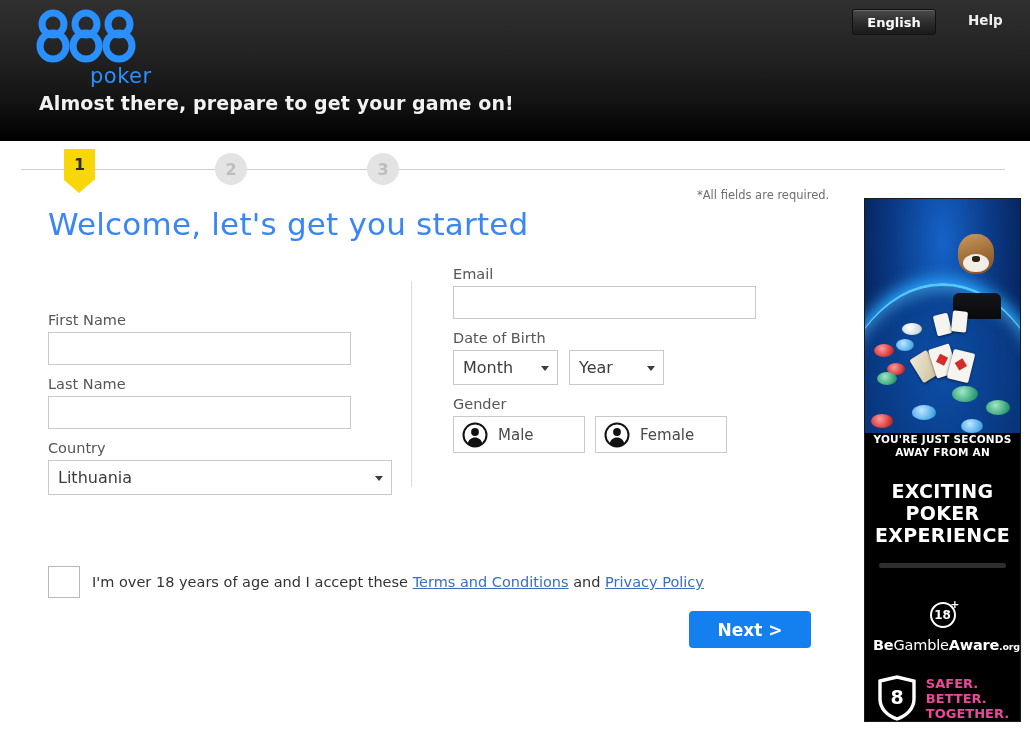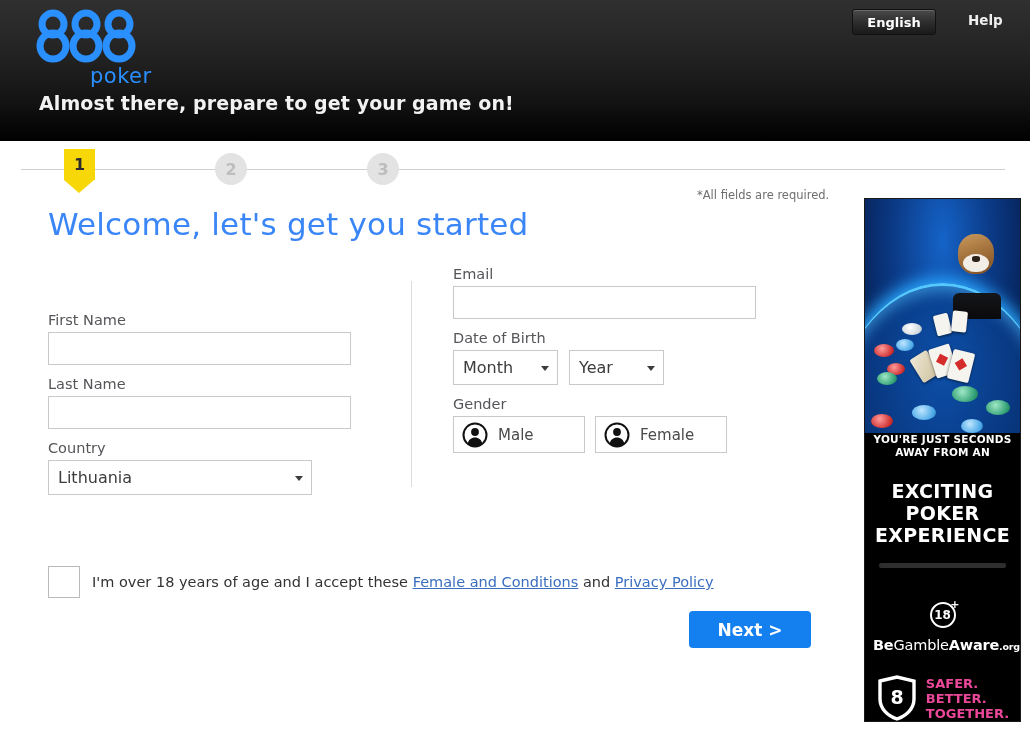--- a/index.html
+++ b/index.html
@@ -290,21 +290,21 @@
       <input class="txt-input" type="text" placeholder="" style="">
     </div>
 
     <div class="fg">
       <div class="field-label">Last Name</div>
       <input class="txt-input" type="text" placeholder="" style="">
     </div>
 
     <div class="fg">
       <div class="field-label">Country</div>
-      <div class="sel-box" style="width:264px;height:35px;">
+      <div class="sel-box" style="width:344px;height:35px;">
         <span>Lithuania</span>
         <span class="caret"></span>
       </div>
     </div>
 
   </div>
 
   <div class="col-right">
 
     <div class="fg">
@@ -349,21 +349,21 @@
         </div>
 
       </div>
     </div>
 
   </div>
 
   <div class="terms-row">
     <div class="terms-box"></div>
     <div class="terms-text">
-      <span>I'm over 18 years of age and I accept these </span><a href="#">Female and Conditions</a><span> and </span><a href="#">Privacy Policy</a>
+      <span>I'm over 18 years of age and I accept these </span><a href="#">Terms and Conditions</a><span> and </span><a href="#">Privacy Policy</a>
     </div>
   </div>
 
   <div class="next-btn">Next &gt;</div>
 
   <div class="banner">
 
     <div class="banner-art">
       <div class="felt"></div>
       <div class="dog-body"></div>

